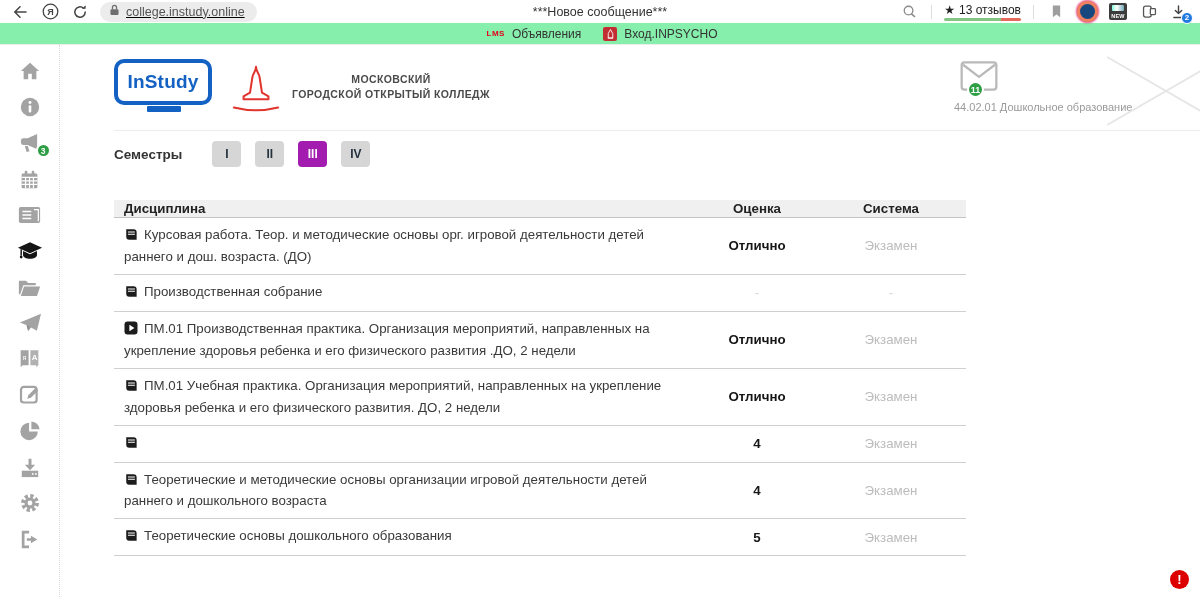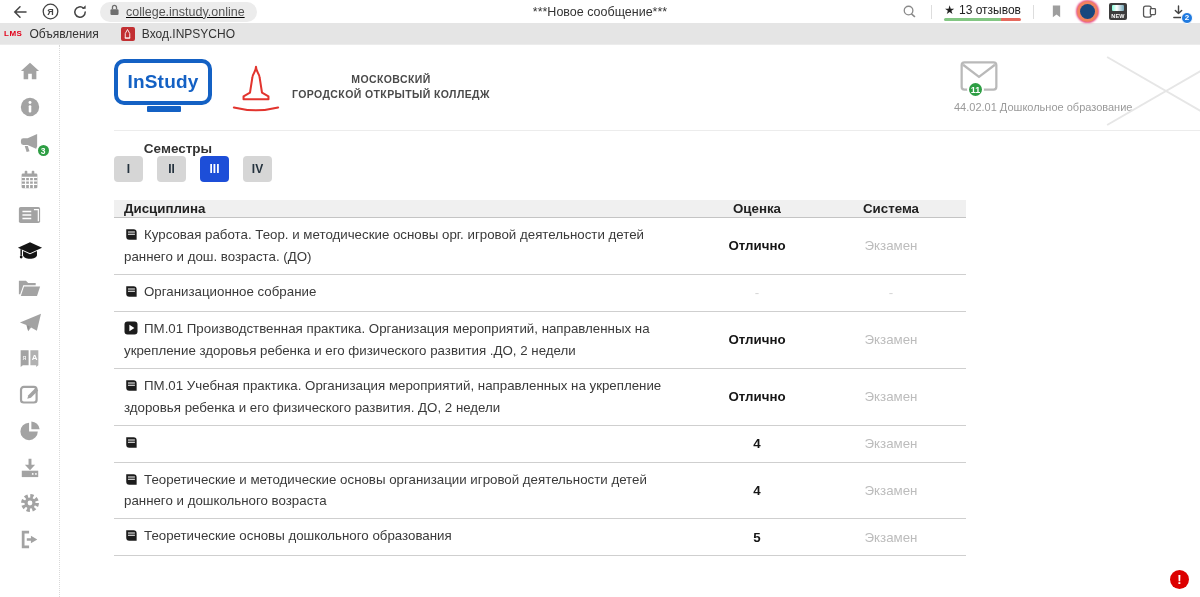--- a/index.html
+++ b/index.html
@@ -29,21 +29,21 @@
   .ext-new i { position:absolute; top:2px; left:3px; right:3px; height:6px;
                background:linear-gradient(to right,#8fd,#fff 40%,#7ab); border-radius:1px; }
   .ext-new b { font-size:5.5px; color:#fff; letter-spacing:.3px; padding-bottom:1.5px; font-weight:700; }
   .dl-wrap { position:relative; display:inline-flex; cursor:pointer; }
   .dl-badge { position:absolute; right:-7px; bottom:-4px; min-width:12px; height:12px; border-radius:7px;
               background:#1f7ae0; color:#fff; font-size:8px; font-weight:700; display:flex;
               align-items:center; justify-content:center; padding:0 2px; border:1px solid #fff; }
 
   
   .bookmarks { height:22px; display:flex; align-items:center; gap:22px; padding-left:4px;
-               background:#e5e5e5; border-bottom:1px solid #ececec; }
+               background:#86efac; border-bottom:1px solid #ececec;justify-content:center; }
   .bm { display:flex; align-items:center; gap:7px; font-size:12px; color:#333; cursor:pointer; }
   .lms { color:#e2001a; font-size:8px; font-weight:800; letter-spacing:.5px; }
   .bm-fav { width:14px; height:14px; border-radius:2px; background:#c22f32; display:inline-flex;
             align-items:center; justify-content:center; }
 
   
   .app { position:relative; height:552px; display:flex; background:#fff; }
   .sidebar { width:60px; border-right:1px dotted #d9d9d9; display:flex; flex-direction:column;
              align-items:center; padding-top:14px; gap:12px; }
   .sb { position:relative; width:26px; height:24px; display:flex; align-items:center;
@@ -70,26 +70,26 @@
   .mail-badge { position:absolute; right:-8px; bottom:-7px; min-width:17px; height:17px; border-radius:9px;
                 background:#2e9e44; color:#fff; border:2px solid #fff; font-size:9px; font-weight:700;
                 display:flex; align-items:center; justify-content:center; }
   .program { position:absolute; left:840px; top:44px; font-size:11px; color:#9a9a9a; }
   .close-x { position:absolute; right:-26px; top:0; width:120px; height:70px; cursor:pointer; }
   .close-x i { position:absolute; left:-8px; top:33px; width:136px; height:2px; background:#e6e6e6; }
   .close-x i:first-child { transform:rotate(30deg); }
   .close-x i:last-child  { transform:rotate(-30deg); }
 
   
-  .sem-row { position:absolute; left:54px; top:96px; display:flex; align-items:center;flex-direction:column; }
+  .sem-row { position:absolute; left:54px; top:96px; display:flex; align-items:center; }
   .sem-label { font-size:13.5px; font-weight:700; color:#333; margin-right:30px; }
   .sem-btns { display:flex; gap:14px; }
   .sem-btn { width:29px; height:26px; border:none; border-radius:4px; background:#d6d6d6; color:#24323e;
              font-size:12px; font-weight:700; font-family:inherit; cursor:pointer; }
-  .sem-btn.active { background:#1d4ed8; color:#fff; }
+  .sem-btn.active { background:#a21caf; color:#fff; }
 
   
   .table { position:absolute; left:54px; top:155px; width:852px; font-size:13.3px; }
   .thead { display:flex; align-items:center; background:#f0f0f0; height:18px;
            border-bottom:1px solid #c4c4c4; }
   .th { font-weight:700; color:#222; }
   .cell-name { flex:1; padding:0 10px; }
   .cell-grade { width:118px; text-align:center; }
   .cell-system { width:150px; text-align:center; }
   .trow { display:flex; align-items:center; border-bottom:1px solid #cfcfcf; }
@@ -352,21 +352,21 @@
                     <path d="M2.5 1.5h8.5a3.5 3.5 0 0 1 3.5 3.5v8.5H6A3.5 3.5 0 0 1 2.5 10z" fill="#1c1c1c"></path>
                     <path d="M4.5 4h8v1.3h-8zM4.5 6.6h8v1.3h-8z" fill="#fff"></path>
                   </svg></span><span>Курсовая работа. Теор. и методические основы орг. игровой деятельности детей раннего и дош. возраста. (ДО)</span></div>
               <div class="cell-grade grade-val">Отлично</div>
               <div class="cell-system system-val">Экзамен</div>
             </div>
             <div class="trow">
               <div class="cell-name"><span class="row-icon"><svg width="14" height="13" viewBox="0 0 16 15">
                     <path d="M2.5 1.5h8.5a3.5 3.5 0 0 1 3.5 3.5v8.5H6A3.5 3.5 0 0 1 2.5 10z" fill="#1c1c1c"></path>
                     <path d="M4.5 4h8v1.3h-8zM4.5 6.6h8v1.3h-8z" fill="#fff"></path>
-                  </svg></span><span>Организационное собрание</span></div>
+                  </svg></span><span>Производственная собрание</span></div>
               <div class="cell-grade grade-val dash">-</div>
               <div class="cell-system system-val dash">-</div>
             </div>
             <div class="trow">
               <div class="cell-name"><span class="row-icon"><svg width="14" height="14" viewBox="0 0 14 14">
                     <rect x="0.5" y="0.5" width="13" height="13" rx="3" fill="#1c1c1c"></rect>
                     <path d="M5.4 3.8l5 3.2-5 3.2z" fill="#fff"></path>
                   </svg></span><span>ПМ.01 Производственная практика. Организация мероприятий, направленных на укрепление здоровья ребенка и его физического развития .ДО, 2 недели</span></div>
               <div class="cell-grade grade-val">Отлично</div>
               <div class="cell-system system-val">Экзамен</div>

